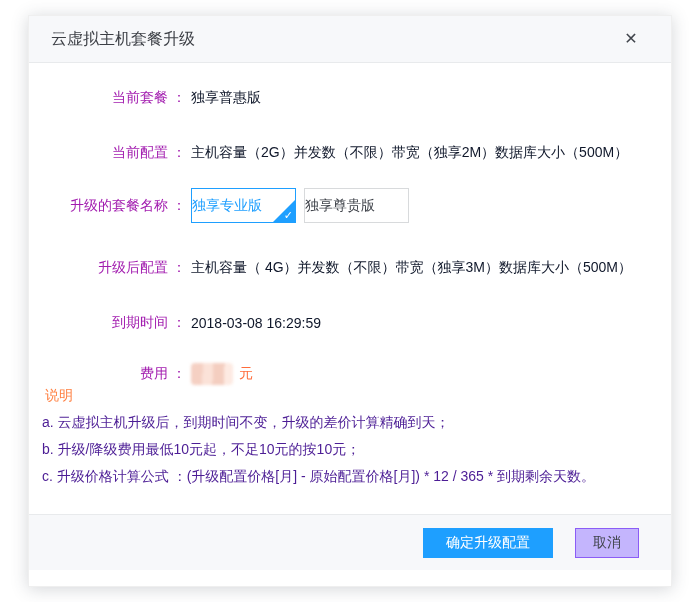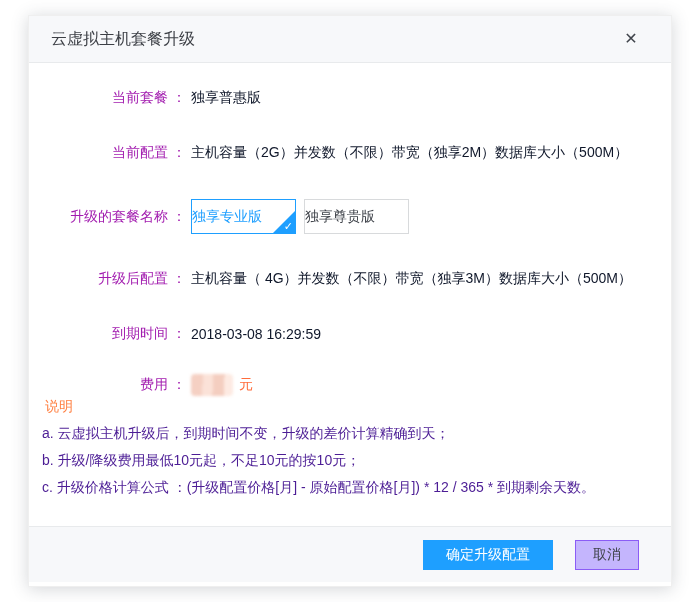--- a/index.html
+++ b/index.html
@@ -22,21 +22,21 @@
   .dlg-close{position:absolute;top:0;right:22px;width:36px;height:46px;line-height:46px;
     text-align:center;font-size:16px;color:#41454c;cursor:pointer;user-select:none;}
 
   
   .dlg-body{padding-top:25px;}
   .form-row{display:flex;align-items:center;min-height:20px;font-size:14px;}
   .row-label{width:157px;text-align:right;color:#a21caf;flex-shrink:0;}
   .row-value{margin-left:5px;color:#0f172a;}
   .mb35{margin-bottom:35px;}
   .mb30{margin-bottom:30px;}
-  .mb25{margin-bottom:36px;}
+  .mb25{margin-bottom:25px;}
 
   
   .pkg-options{display:flex;margin-left:5px;gap:8px;}
   .pkg-btn{position:relative;width:105px;height:35px;display:flex;align-items:center;
     background:#fff;border:1px solid #d8dadc;color:#3f434a;
     font-size:14px;cursor:pointer;overflow:hidden;}
   .pkg-btn.selected{border-color:var(--accent-blue);color:var(--accent-blue);}
   .corner{position:absolute;right:0;bottom:0;width:0;height:0;
     border-bottom:22px solid var(--accent-blue);border-left:22px solid transparent;}
   .corner-check{position:absolute;right:2px;bottom:0;color:#fff;font-size:11px;line-height:14px;}
@@ -47,21 +47,21 @@
     filter:blur(1.6px);vertical-align:middle;}
   .fee-unit{color:var(--fee-unit-color);}
   .fee-value-wrap{display:flex;align-items:center;margin-left:5px;}
 
   
   .notes{font-size:14px;}
   .notes-heading{color:var(--orange);padding-left:16px;line-height:20px;margin-bottom:7px;}
   .note-item{color:#4c1d95;padding-left:13px;line-height:20px;margin-bottom:7px;}
 
   
-  .dlg-footer{position:absolute;left:0;right:0;bottom:4px;height:56px;background:#f7f8fa;
+  .dlg-footer{position:absolute;left:0;right:0;bottom:16px;height:56px;background:#f7f8fa;
     border-top:1px solid #e8eaec;display:flex;align-items:center;justify-content:flex-end;
     padding-right:32px;gap:22px;}
   .btn{height:30px;font-size:14px;cursor:pointer;
     font-family:"Liberation Sans","DejaVu Sans",sans-serif;}
   .btn-confirm{width:130px;background:var(--accent-blue);color:#fff;border:1px solid var(--accent-blue);}
   .btn-cancel{width:64px;background:#c4b5fd;color:#3f434a;border:1px solid #8b5cf6;}
 </style>
 </head>
 <body>
 

